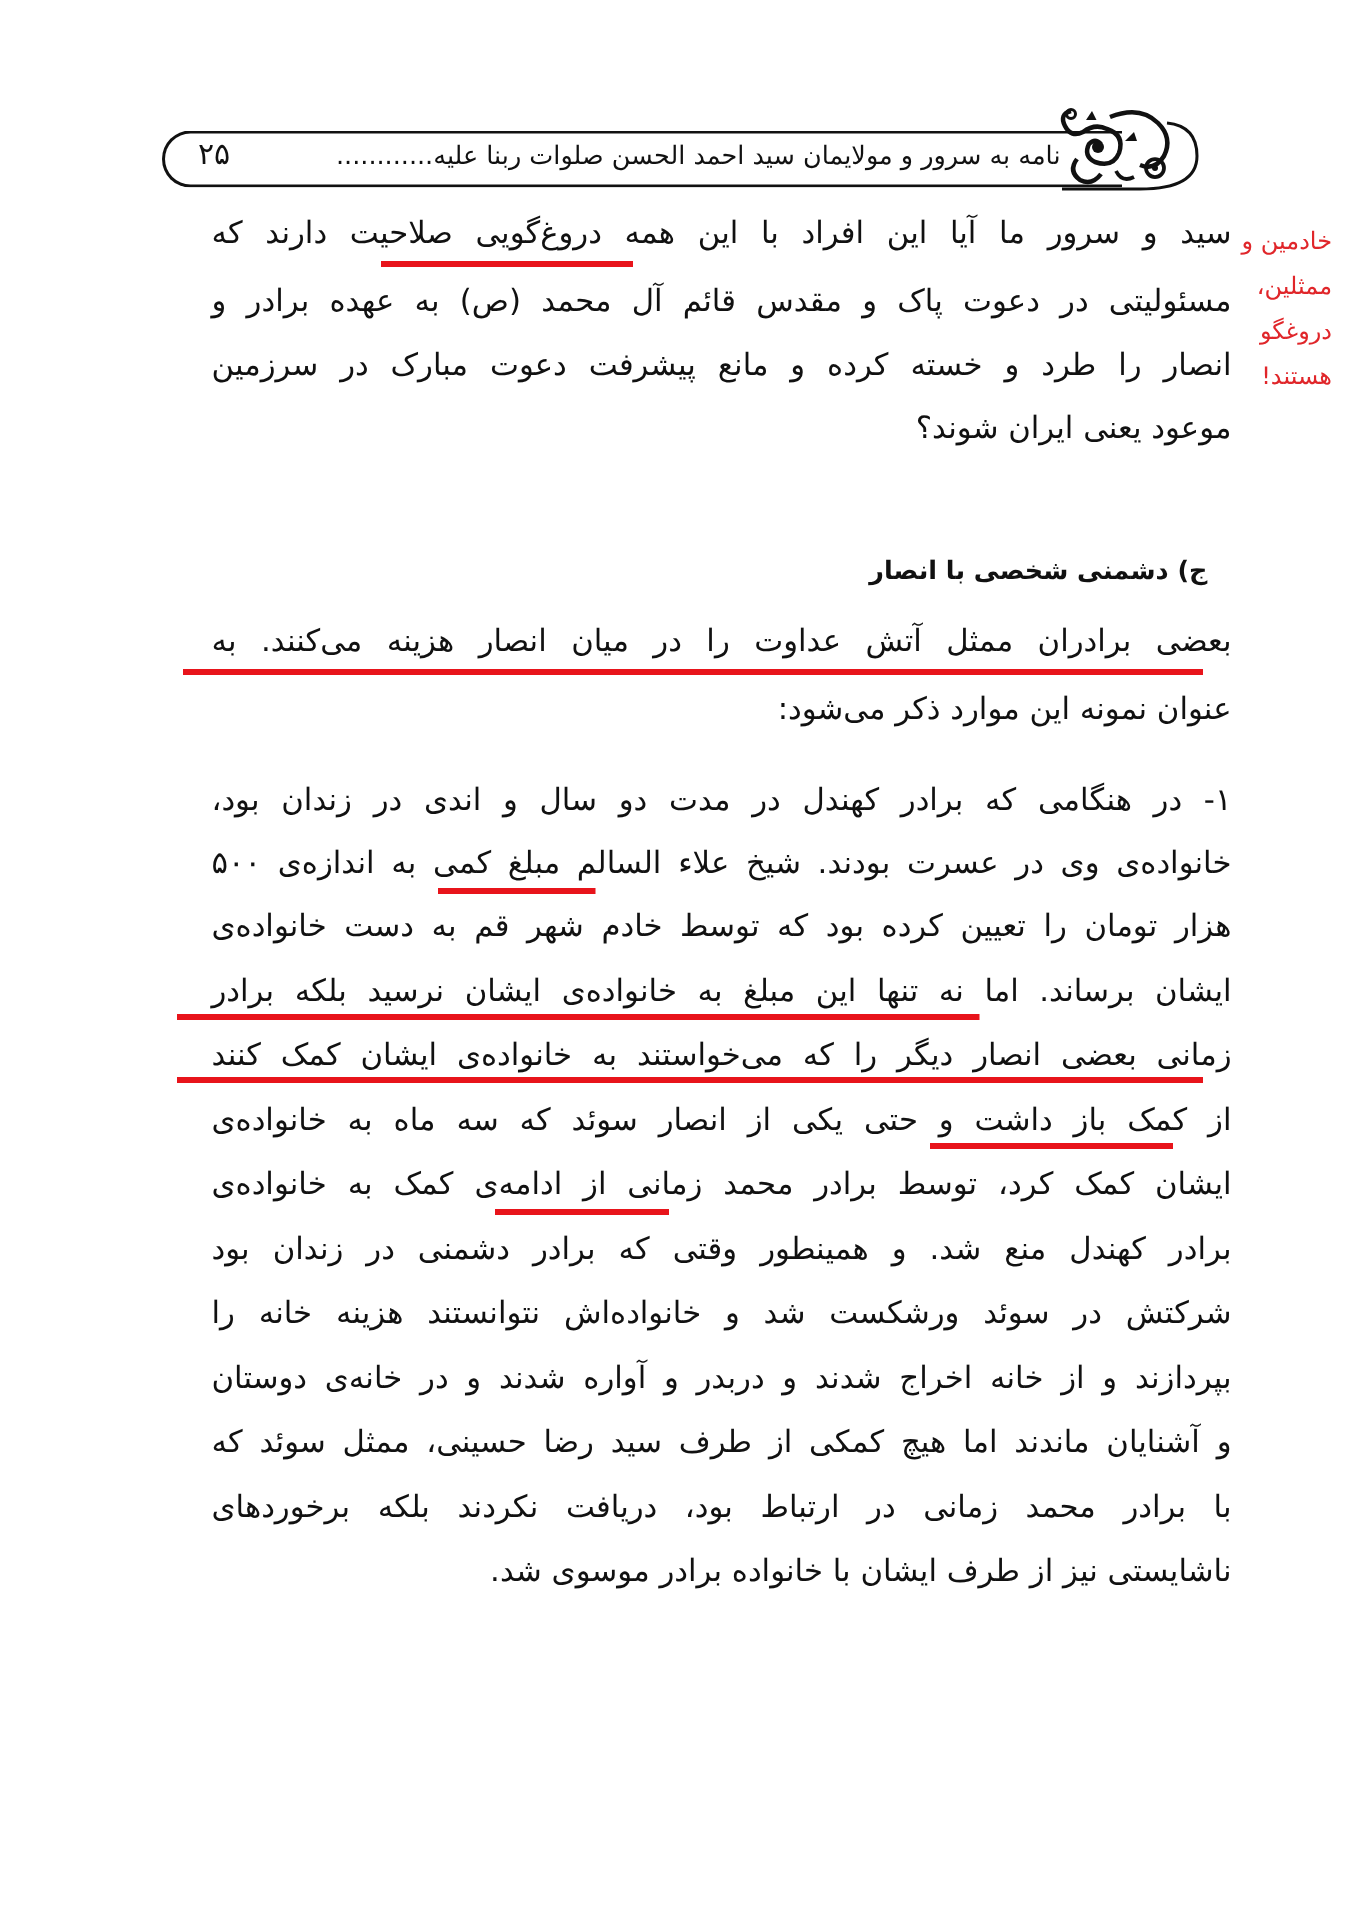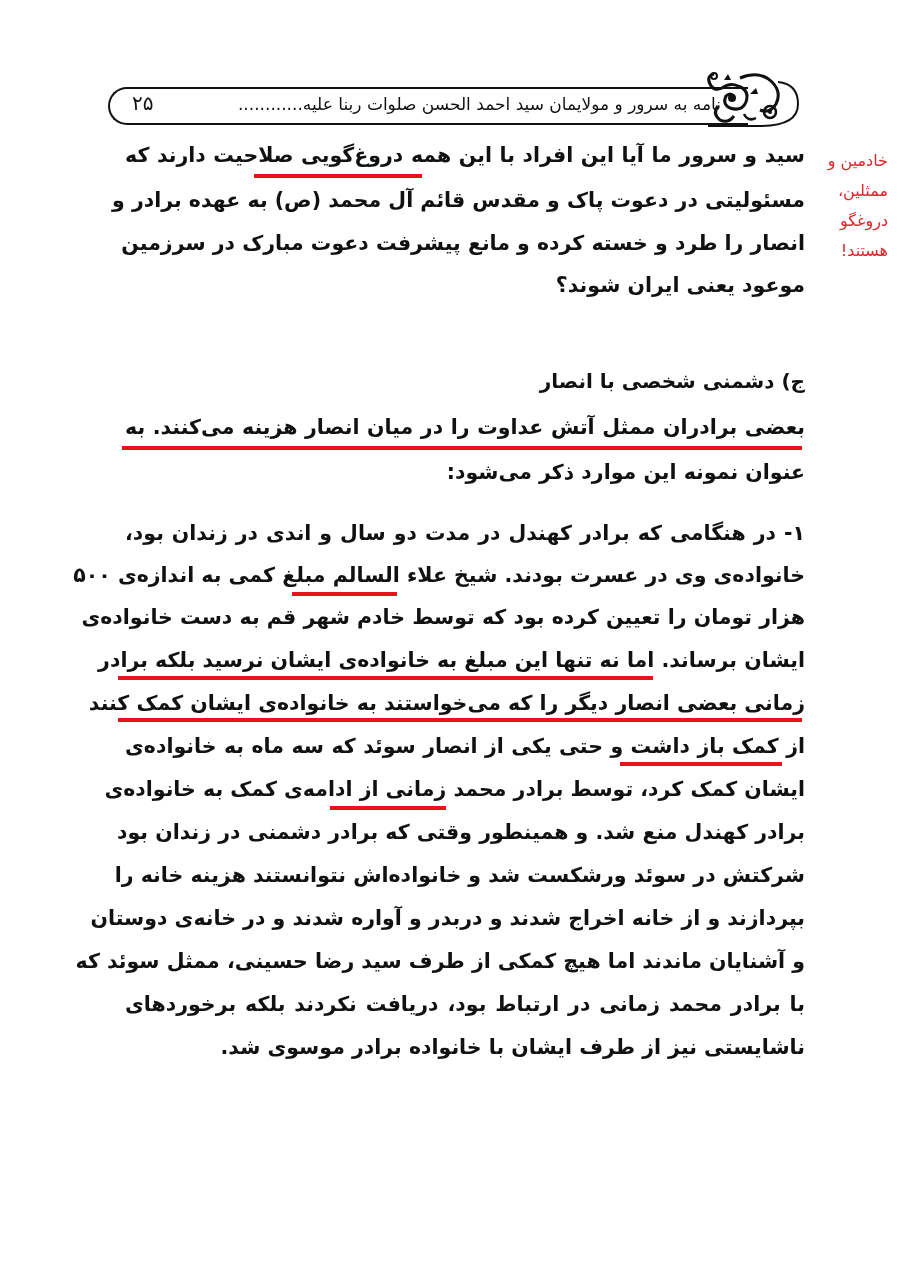--- a/index.html
+++ b/index.html
@@ -21,21 +21,21 @@
       top: 87px;
       width: 640px;
       height: 38px;
       border: 2px solid #111;
       border-right: none;
       border-radius: 20px 0 0 20px;
       box-sizing: border-box;
     }
     .header-title {
       position: absolute;
-      right: 182px;
+      right: 196px;
       top: 92px;
       font-size: 17px;
       line-height: 24px;
       white-space: nowrap;
       direction: rtl;
       margin-left: 16px;
     }
     .page-number {
       position: absolute;
       left: 132px;
@@ -57,38 +57,37 @@
       left: 808px;
       top: 146px;
       width: 80px;
       color: #e0262a;
       font-size: 16px;
       line-height: 30px;
       direction: rtl;
     }
     .line {
       position: absolute;
-      right: 98px;
+      right: 82px;
       width: 680px;
       font-size: 20.5px;
       line-height: 30px;
       white-space: nowrap;
       direction: rtl;
       text-align: justify;
       text-align-last: justify;
-      font-weight: bold;
     }
     .line.last {
       text-align-last: right;
     }
     .heading {
       position: absolute;
       right: 98px;
       top: 364px;
-      font-size: 20px;
+      font-size: 17px;
       font-weight: bold;
       line-height: 34px;
       white-space: nowrap;
       direction: rtl;
     }
     .hl {
       position: absolute;
       height: 4px;
       background: #e8141b;
     }

